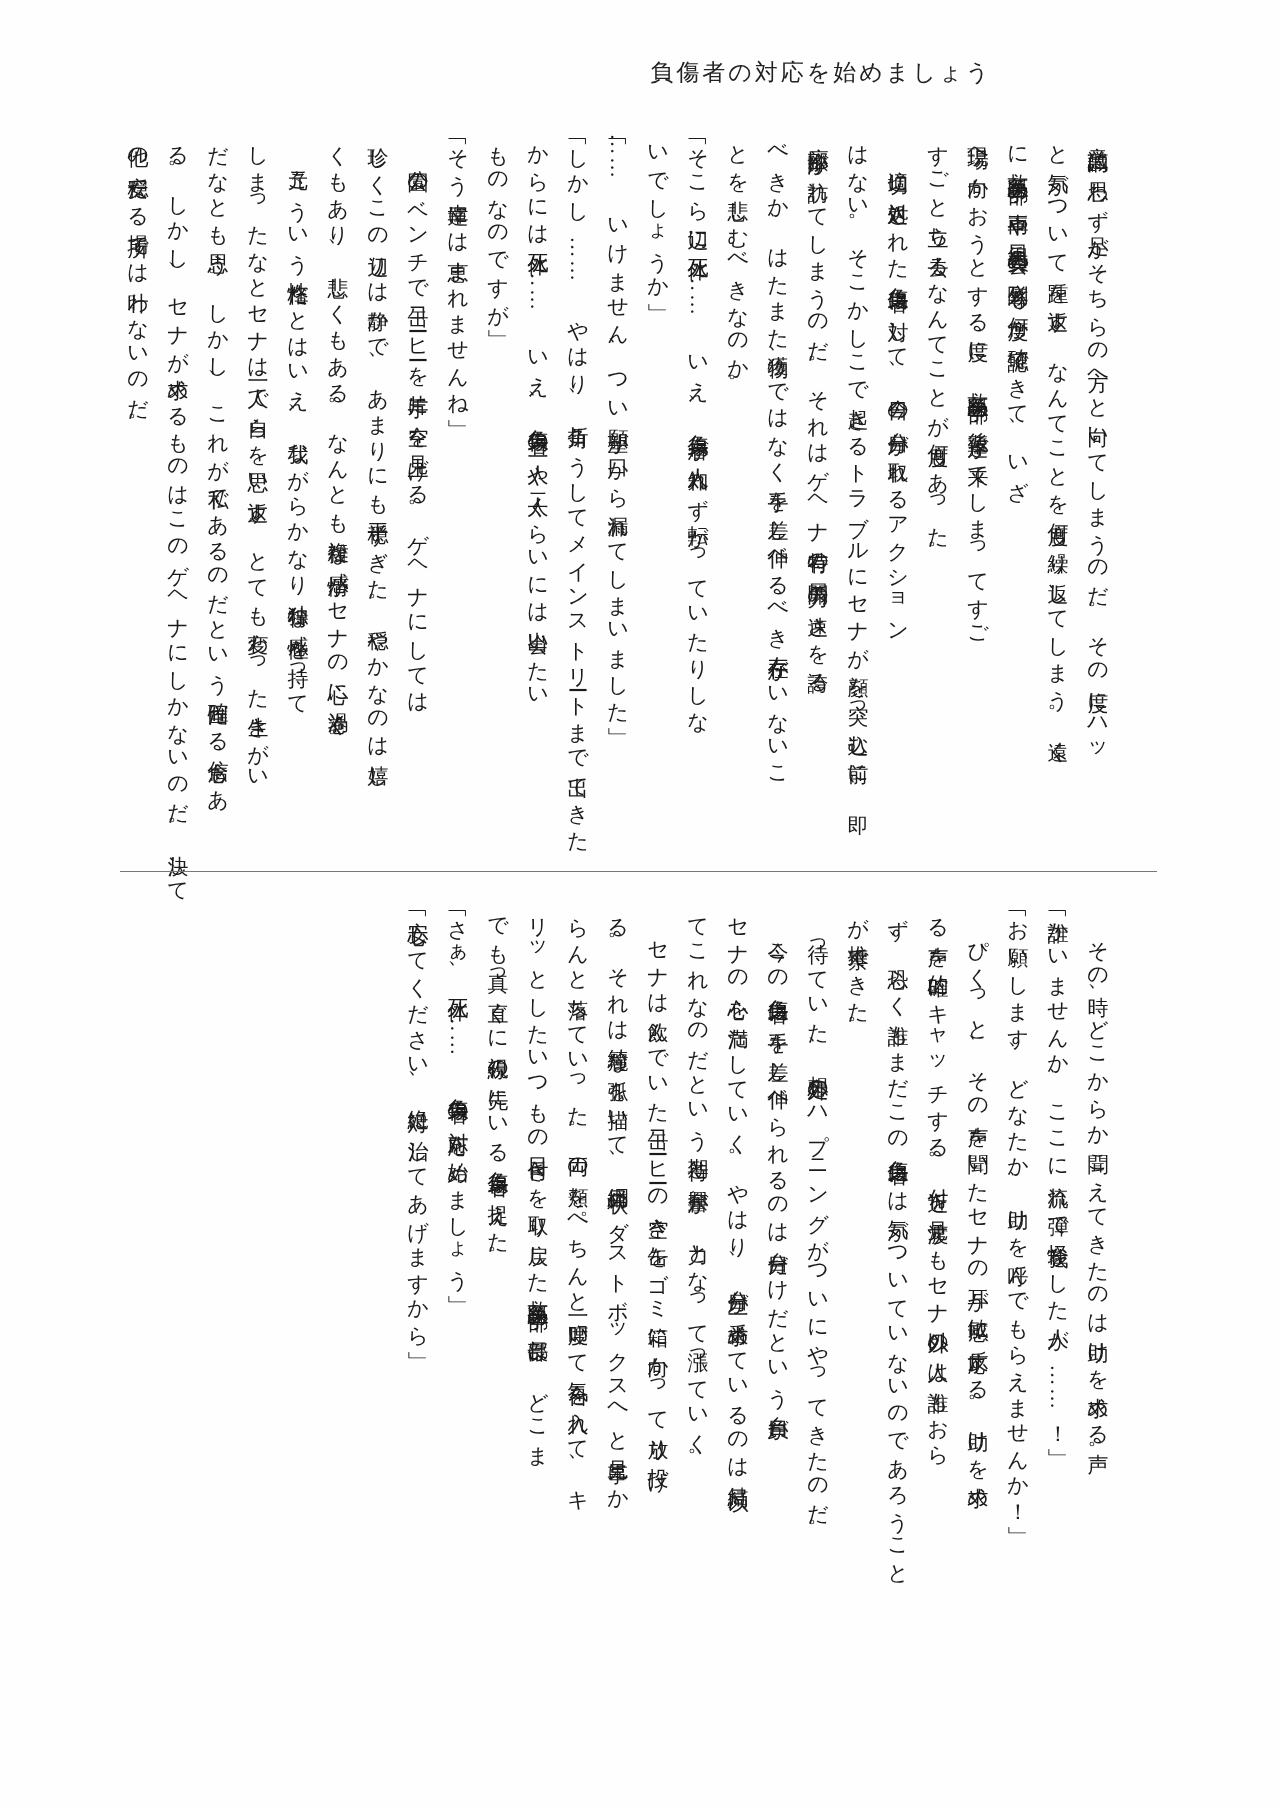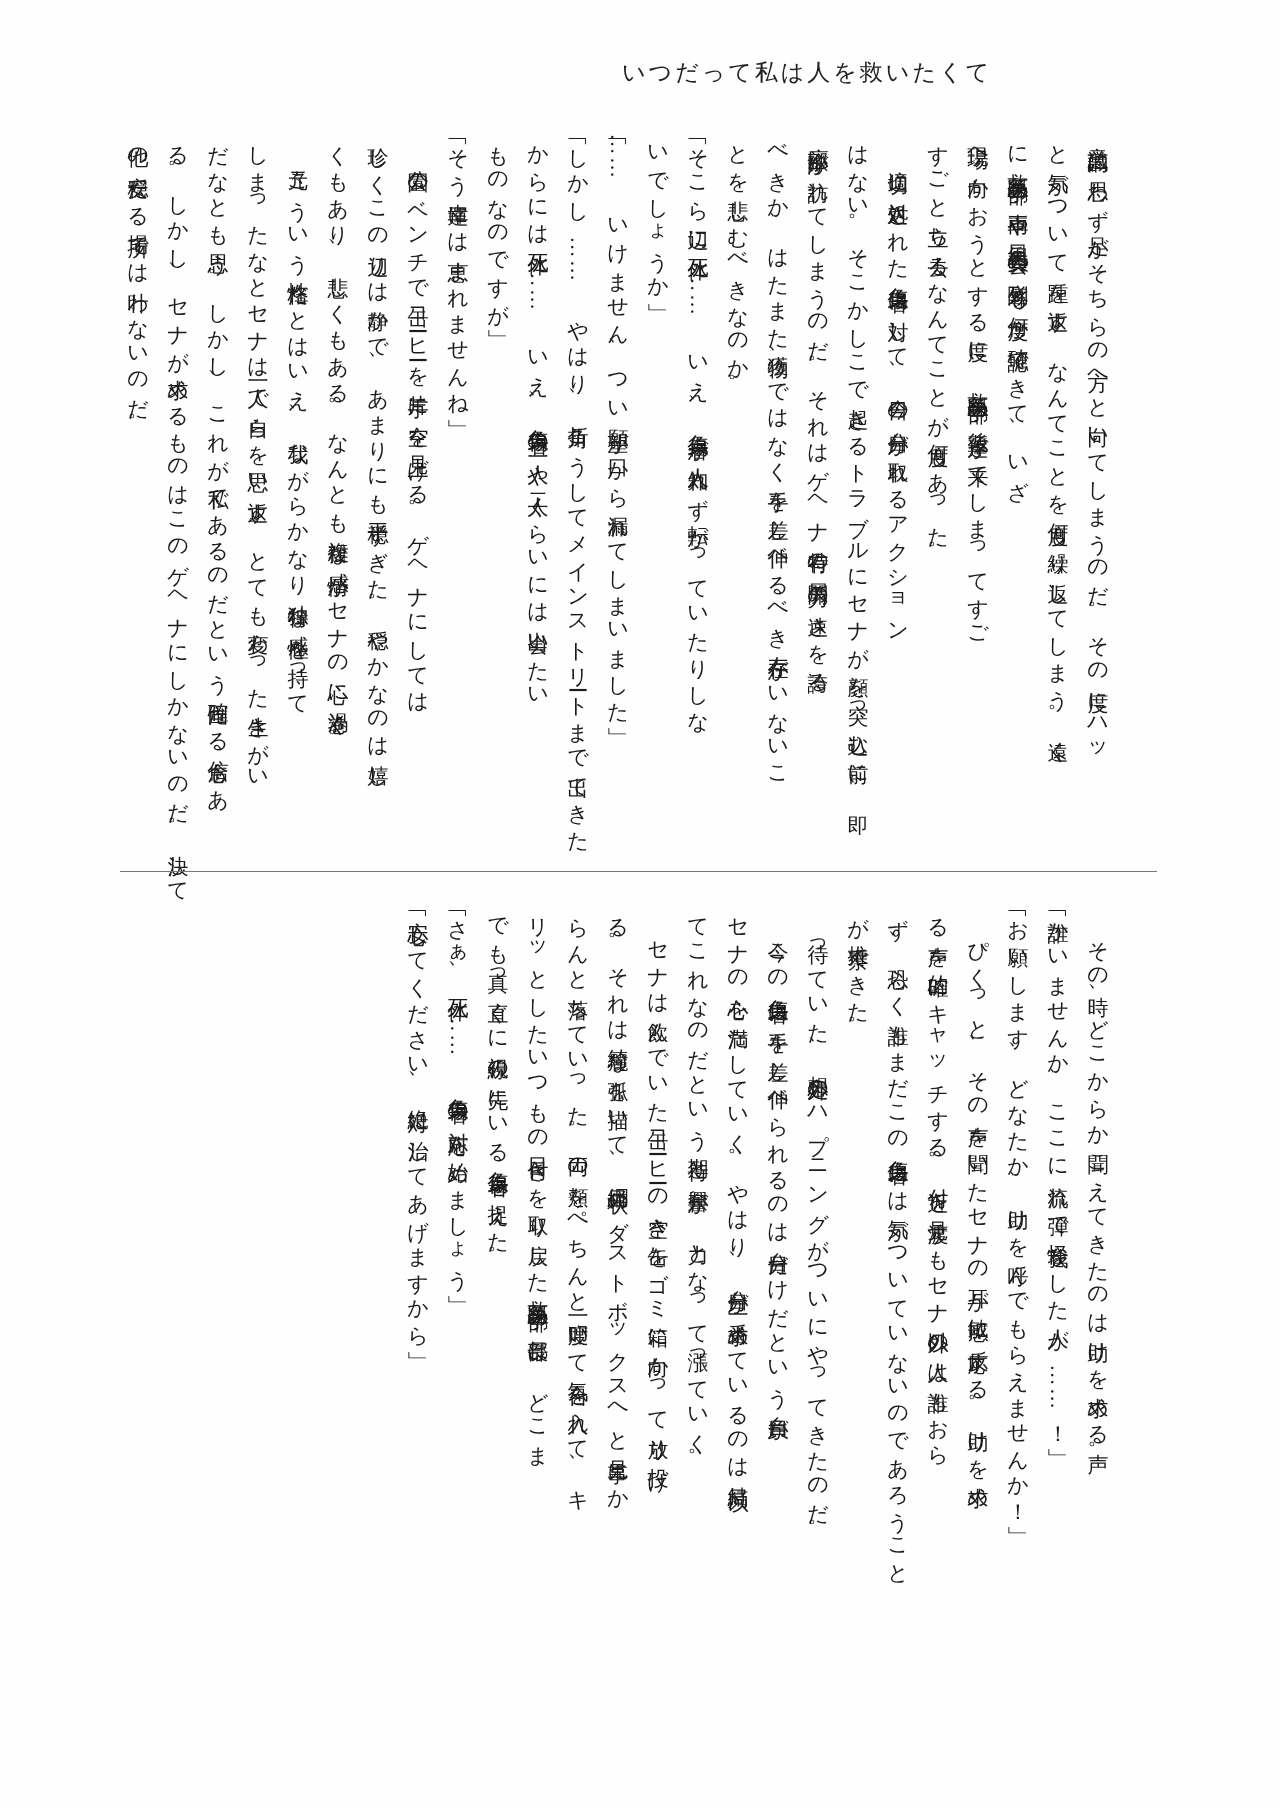--- a/index.html
+++ b/index.html
@@ -46,21 +46,21 @@
     top: 871px;
     left: 120px;
     width: 1037px;
     height: 1px;
     background: #777777;
   }
 </style>
 </head>
 <body>
 
-<div class="running-header">いつだって私は人を救いたくて</div>
+<div class="running-header">負傷者の対応を始めましょう</div>
 
 <div class="vblock vblock-top">
     <div class="vcol">意識的に思わず足がそちらの方へと向いてしまうのだ。その度にハッ</div>
     <div class="vcol">と気がついて踵を返す、なんてことを何度も繰り返してしまう。遠く</div>
     <div class="vcol">に救急医学部の車両や風紀委員会の隊列等も何度か確認できて、いざ</div>
     <div class="vcol">現場へ向かおうとする度に、救急医学部の後輩達が来てしまってすご</div>
     <div class="vcol">すごと立ち去るなんてことが何度もあった。</div>
     <div class="vcol">　適切に対処された負傷者に対して、今日の自分が取れるアクション</div>
     <div class="vcol">はない。そこかしこで起きるトラブルにセナが顔を突っ込む前に、即</div>
     <div class="vcol">応部隊が訪れてしまうのだ。それはゲヘナ特有の展開力の速さを誇る</div>

